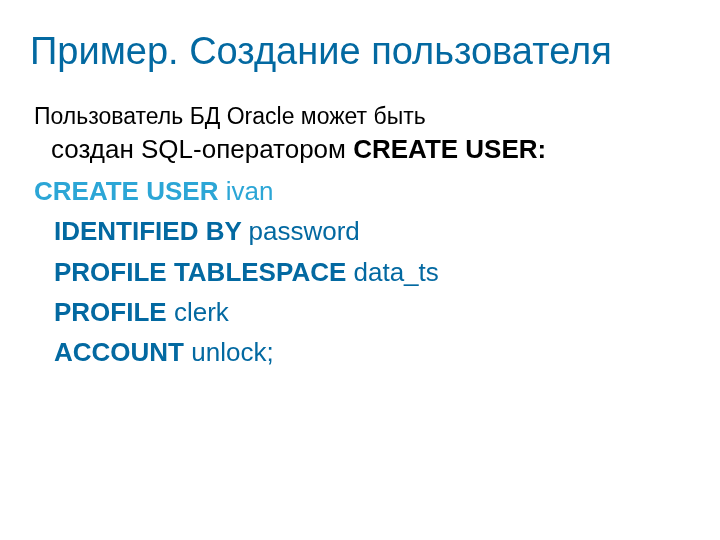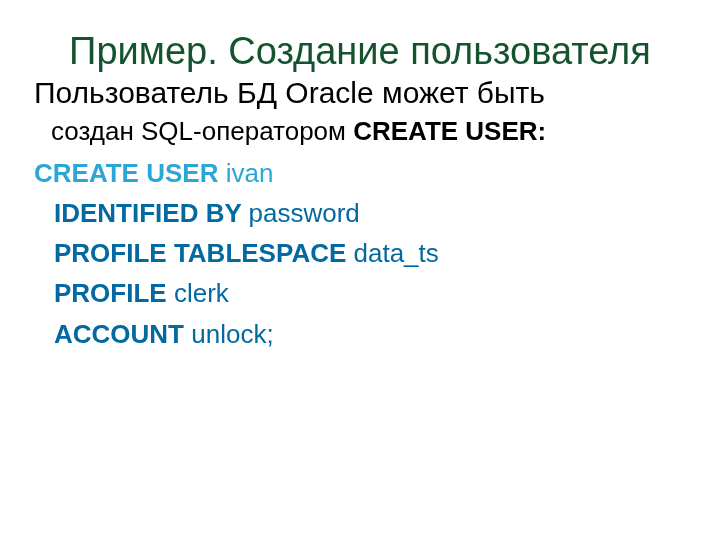--- a/index.html
+++ b/index.html
@@ -5,28 +5,28 @@
     * { margin: 0; padding: 0; box-sizing: border-box; }
     body {
       width: 720px;
       height: 540px;
       background: #ffffff;
       font-family: Arial, Helvetica, sans-serif;
       padding: 30px 30px 30px 30px;
       color: #000;
     }
     .title {
-      color: #14532d;
+      color: #0369a1;
       font-size: 38px;
       font-weight: 400;
+      margin-bottom: 28px;
       letter-spacing: 0px;
-      text-align: center;
     }
     .intro-line {
-      font-size: 30px;
+      font-size: 23px;
       line-height: 1.35;
       margin-left: 4px;
     }
     .intro-cont {
       font-size: 26px;
       line-height: 1.35;
       margin-left: 21px;
     }
     .bold { font-weight: 700; }
     .code-first {

